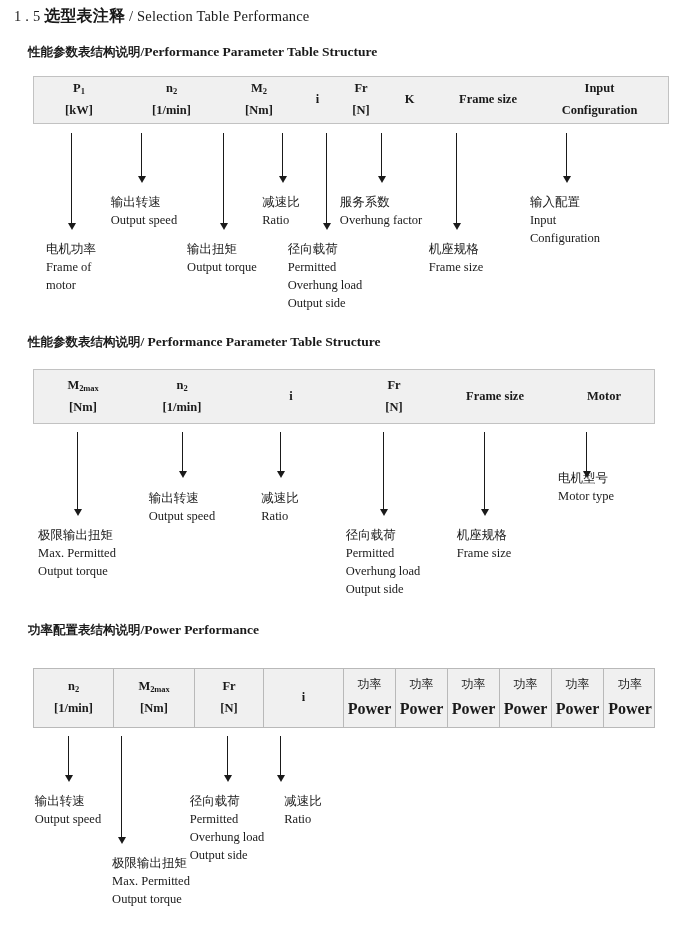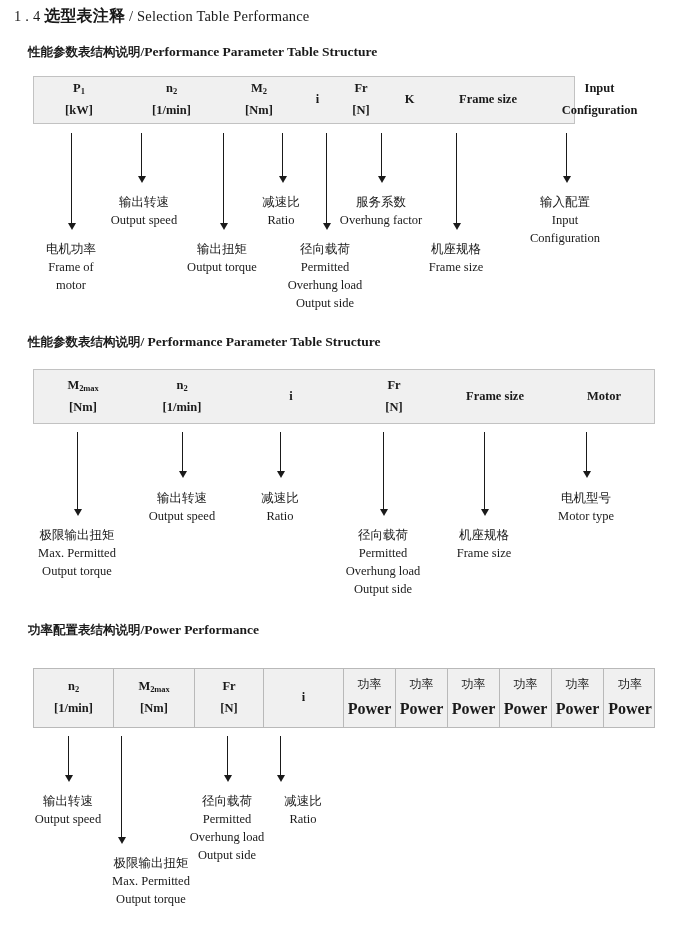--- a/index.html
+++ b/index.html
@@ -109,21 +109,20 @@
     width: 0;
     height: 0;
     border-left: 4px solid transparent;
     border-right: 4px solid transparent;
     border-top: 7px solid #1a1a1a;
   }
 
   
   .ann {
     position: absolute;
-    text-align: center;
     white-space: nowrap;
     line-height: 1.45;
     transform: translateX(-50%);
   }
   .ann .cn {
     display: block;
     font-family: "DejaVu Sans", sans-serif;
     font-size: 12.5px;
     color: #1a1a1a;
   }
@@ -131,31 +130,31 @@
     display: block;
     font-family: "Liberation Serif", serif;
     font-size: 12.5px;
     color: #1a1a1a;
   }
 </style>
 </head>
 <body>
 
 <div class="abs doc-title">
-  <span class="num">1 . 4</span>
+  <span class="num">1 . 5</span>
   <span class="cn">选型表注释</span>
   <span class="en">/</span>
   <span class="en">Selection Table Performance</span>
 </div>
 
 <div class="abs sec-head" style="top:44px">
   <span class="cn">性能参数表结构说明</span><span class="en">/</span><span class="en">Performance Parameter Table Structure</span>
 </div>
 
-<div class="abs tbl plain" style="left:33px; top:76px; width:542px; height:48px;">
+<div class="abs tbl plain" style="left:33px; top:76px; width:636px; height:48px;">
   <div class="cell" style="left:0px; width:90px;">
     <span class="l1"><span>P</span><sub>1</sub></span>
     <span class="l2">[kW]</span>
   </div>
   <div class="cell" style="left:90px; width:95px;">
     <span class="l1"><span>n</span><sub>2</sub></span>
     <span class="l2">[1/min]</span>
   </div>
   <div class="cell" style="left:185px; width:80px;">
     <span class="l1"><span>M</span><sub>2</sub></span>
@@ -319,21 +318,21 @@
 <div class="ann abs" style="left:383px; top:526px;">
   <span class="cn">径向载荷</span>
   <span class="en">Permitted</span>
   <span class="en">Overhung load</span>
   <span class="en">Output side</span>
 </div>
 <div class="ann abs" style="left:484px; top:526px;">
   <span class="cn">机座规格</span>
   <span class="en">Frame size</span>
 </div>
-<div class="ann abs" style="left:586px; top:489px;">
+<div class="ann abs" style="left:586px; top:469px;">
   <span class="cn">电机型号</span>
   <span class="en">Motor type</span>
 </div>
 
 <div class="abs sec-head" style="top:622px">
   <span class="cn">功率配置表结构说明</span><span class="en">/</span><span class="en">Power Performance</span>
 </div>
 
 <div class="abs tbl" style="left:33px; top:668px; width:622px; height:60px;">
   <div class="cell bordered" style="left:0px; width:80px;">

